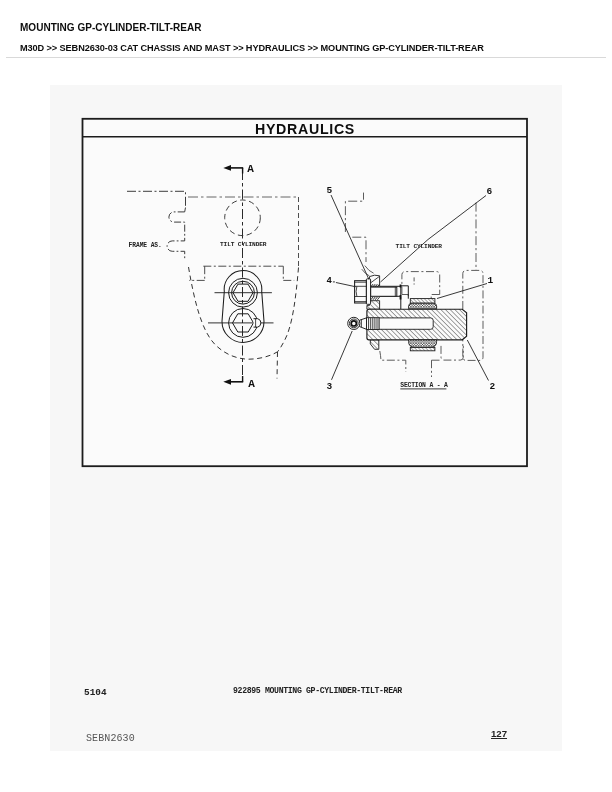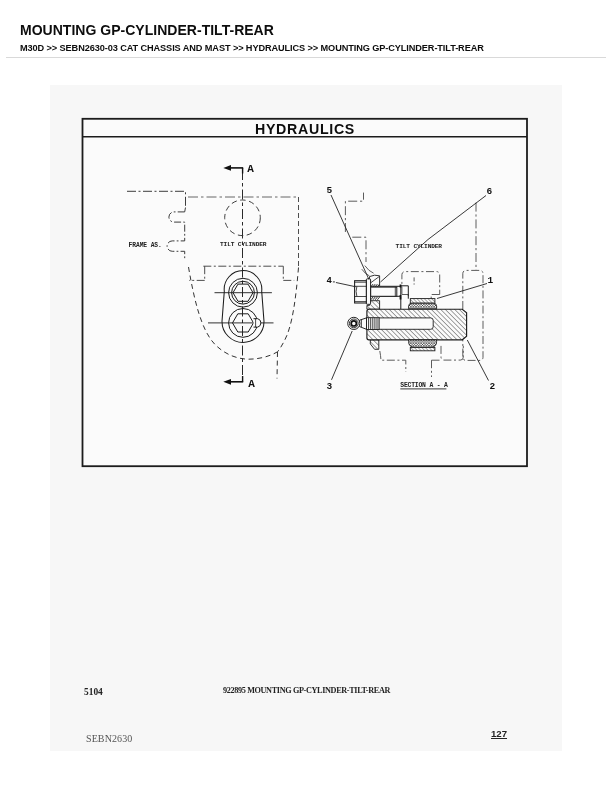--- a/index.html
+++ b/index.html
@@ -1,23 +1,23 @@
 <!DOCTYPE html>
 <html><head>
 <meta charset="utf-8">
 <style>
   html,body{margin:0;padding:0;width:612px;height:792px;background:#ffffff;overflow:hidden;}
   .abs{position:absolute;}
   .hdr{font-family:"Liberation Sans",sans-serif;font-weight:bold;color:#0d0d0d;white-space:nowrap;}
-  .mono{font-family:Liberation Serif, serif;white-space:nowrap;text-align:right;}
+  .mono{font-family:Liberation Mono, monospace;white-space:nowrap;text-align:right;}
 </style>
 </head>
 <body>
 
-<div class="abs hdr" style="left:20px;top:21.6px;font-size:14px;letter-spacing:0.02px;">MOUNTING GP-CYLINDER-TILT-REAR</div>
+<div class="abs hdr" style="left:20px;top:21.6px;font-size:10px;letter-spacing:0.02px;">MOUNTING GP-CYLINDER-TILT-REAR</div>
 
 <div class="abs hdr" style="left:20px;top:43px;font-size:9.2px;letter-spacing:-0.1px;text-align:right;">M30D &gt;&gt; SEBN2630-03 CAT CHASSIS AND MAST &gt;&gt; HYDRAULICS &gt;&gt; MOUNTING GP-CYLINDER-TILT-REAR</div>
 
 <div class="abs" style="left:6px;top:56.8px;width:600px;height:1px;background:#d9d9d9;"></div>
 
 <div class="abs" style="left:50px;top:85px;width:512px;height:666px;background:#f7f7f7;"></div>
 
 <svg class="abs" style="left:0;top:0;" width="612" height="792" viewBox="0 0 612 792">
 <defs>
   <pattern id="hatch" width="3.3" height="3.3" patternUnits="userSpaceOnUse" patternTransform="rotate(-45)">
@@ -197,17 +197,17 @@
 <path d="M331.5,379.8 L352.2,331" stroke="#222" stroke-width="0.9" fill="none"></path>
 <text x="326.6" y="388.8" font-family="Liberation Mono, monospace" font-size="9.5" font-weight="bold" fill="#111">3</text>
 
 <text x="400.3" y="386.9" font-family="Liberation Mono, monospace" font-size="6.4" font-weight="bold" fill="#222" letter-spacing="-0.2">SECTION A - A</text>
 <path d="M400.3,388.9 H446.4" stroke="#222" stroke-width="0.9" fill="none"></path>
 </g>
 </svg>
 
 <div class="abs mono" style="left:84px;top:686.6px;font-size:9.4px;font-weight:bold;color:#222;">5104</div>
 
-<div class="abs mono" style="left:223px;top:686px;font-size:8.2px;font-weight:bold;color:#222;letter-spacing:-0.35px;">922895 MOUNTING GP-CYLINDER-TILT-REAR</div>
+<div class="abs mono" style="left:233px;top:686px;font-size:8.2px;font-weight:bold;color:#222;letter-spacing:-0.35px;">922895 MOUNTING GP-CYLINDER-TILT-REAR</div>
 
 <div class="abs mono" style="left:86px;top:733.4px;font-size:10px;color:#555;letter-spacing:0.1px;">SEBN2630</div>
 
 <div class="abs hdr" style="left:491px;top:728.4px;font-size:9.6px;color:#222;text-decoration:underline;">127</div>
 
 </body></html>

